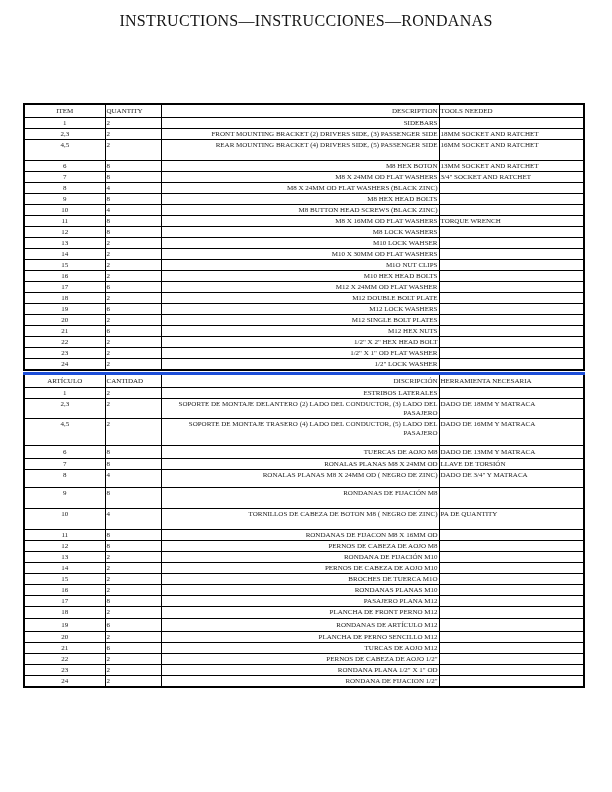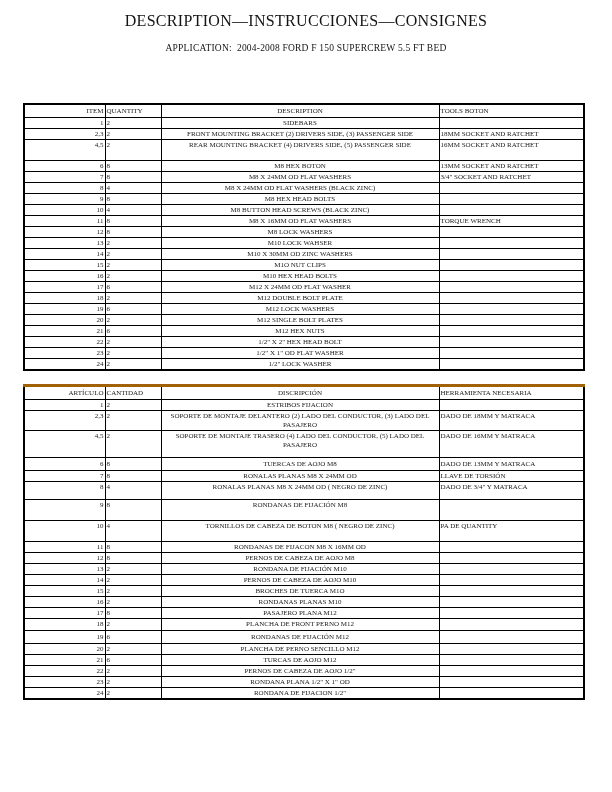--- a/index.html
+++ b/index.html
@@ -41,28 +41,28 @@
   }
   table.parts th, table.parts td{
     border:1px solid #000;
     padding:0.5px 1px;
     line-height:9px;
     vertical-align:middle;
     overflow:hidden;
     font-weight:normal;
   }
   table.parts{border:2px solid #000;}
-  table.spanish{border-top:3px solid #a16207;margin-top:13px;}
+  table.spanish{border-top:3px solid #1d4ed8;margin-top:1px;}
   col.c1{width:81px}
   col.c2{width:56px}
   col.c3{width:278px}
   col.c4{width:145px}
-  .cell-item{text-align:right;padding-left:1px;}
+  .cell-item{text-align:center;padding-left:1px;}
   .cell-qty{text-align:left;}
-  .cell-desc{text-align:center;}
+  .cell-desc{text-align:right;}
   .cell-tools{text-align:left;padding-left:2px;}
   thead th{height:11px;}
   tbody tr{height:10px;}
   
   table.english tbody tr:nth-of-type(3){height:21px;}
   table.english tbody tr:nth-of-type(3) td{vertical-align:top;}
   
   table.spanish tbody tr{height:11px;}
   table.spanish tbody tr:nth-of-type(2) td{vertical-align:top;}
   table.spanish tbody tr:nth-of-type(3){height:27px;}
@@ -75,38 +75,37 @@
   table.spanish tbody tr:nth-of-type(8){height:21px;}
   table.spanish tbody tr:nth-of-type(8) td{vertical-align:top;}
   table.spanish tbody tr:nth-of-type(16){height:12px;}
   table.spanish tbody tr:nth-of-type(17){height:13px;}
 </style>
 </head>
 <body>
 
 <div class="page">
 
-  <h1 class="doc-title">DESCRIPTION—INSTRUCCIONES—CONSIGNES</h1>
-  <div class="doc-subtitle">APPLICATION:  2004-2008 FORD F 150 SUPERCREW 5.5 FT BED</div>
+  <h1 class="doc-title">INSTRUCTIONS—INSTRUCCIONES—RONDANAS</h1>
 
   <div class="tables">
 
     <table class="parts english">
       <colgroup>
           <col class="c1">
           <col class="c2">
           <col class="c3">
           <col class="c4">
         </colgroup>
       <thead>
         <tr>
           <th class="cell-item">ITEM</th>
           <th class="cell-qty">QUANTITY</th>
           <th class="cell-desc">DESCRIPTION</th>
-          <th class="cell-tools">TOOLS BOTON</th>
+          <th class="cell-tools">TOOLS NEEDED</th>
         </tr>
       </thead>
       <tbody>
 
           <tr>
             <td class="cell-item">1</td>
             <td class="cell-qty">2</td>
             <td class="cell-desc">SIDEBARS</td>
             <td class="cell-tools"></td>
           </tr>
@@ -177,21 +176,21 @@
           <tr>
             <td class="cell-item">13</td>
             <td class="cell-qty">2</td>
             <td class="cell-desc">M10 LOCK WAHSER</td>
             <td class="cell-tools"></td>
           </tr>
 
           <tr>
             <td class="cell-item">14</td>
             <td class="cell-qty">2</td>
-            <td class="cell-desc">M10 X 30MM OD ZINC WASHERS</td>
+            <td class="cell-desc">M10 X 30MM OD FLAT WASHERS</td>
             <td class="cell-tools"></td>
           </tr>
 
           <tr>
             <td class="cell-item">15</td>
             <td class="cell-qty">2</td>
             <td class="cell-desc">M1O NUT CLIPS</td>
             <td class="cell-tools"></td>
           </tr>
 
@@ -273,21 +272,21 @@
           <th class="cell-qty">CANTIDAD</th>
           <th class="cell-desc">DISCRIPCIÓN</th>
           <th class="cell-tools">HERRAMIENTA NECESARIA</th>
         </tr>
       </thead>
       <tbody>
 
           <tr>
             <td class="cell-item">1</td>
             <td class="cell-qty">2</td>
-            <td class="cell-desc">ESTRIBOS FIJACION</td>
+            <td class="cell-desc">ESTRIBOS LATERALES</td>
             <td class="cell-tools"></td>
           </tr>
 
           <tr>
             <td class="cell-item">2,3</td>
             <td class="cell-qty">2</td>
             <td class="cell-desc">SOPORTE DE MONTAJE DELANTERO  (2) LADO DEL CONDUCTOR, (3) LADO DEL PASAJERO</td>
             <td class="cell-tools">DADO DE 18MM Y MATRACA</td>
           </tr>
 
@@ -385,21 +384,21 @@
           <tr>
             <td class="cell-item">18</td>
             <td class="cell-qty">2</td>
             <td class="cell-desc">PLANCHA DE FRONT PERNO M12</td>
             <td class="cell-tools"></td>
           </tr>
 
           <tr>
             <td class="cell-item">19</td>
             <td class="cell-qty">6</td>
-            <td class="cell-desc">RONDANAS DE FIJACIÓN M12</td>
+            <td class="cell-desc">RONDANAS DE ARTÍCULO M12</td>
             <td class="cell-tools"></td>
           </tr>
 
           <tr>
             <td class="cell-item">20</td>
             <td class="cell-qty">2</td>
             <td class="cell-desc">PLANCHA DE PERNO SENCILLO M12</td>
             <td class="cell-tools"></td>
           </tr>
 

